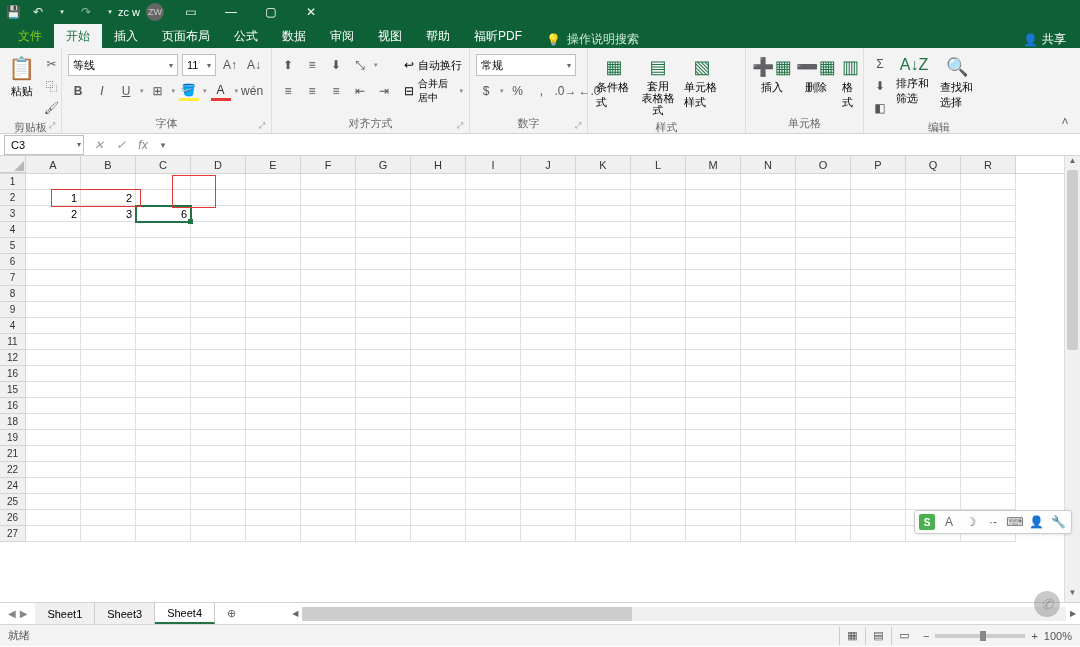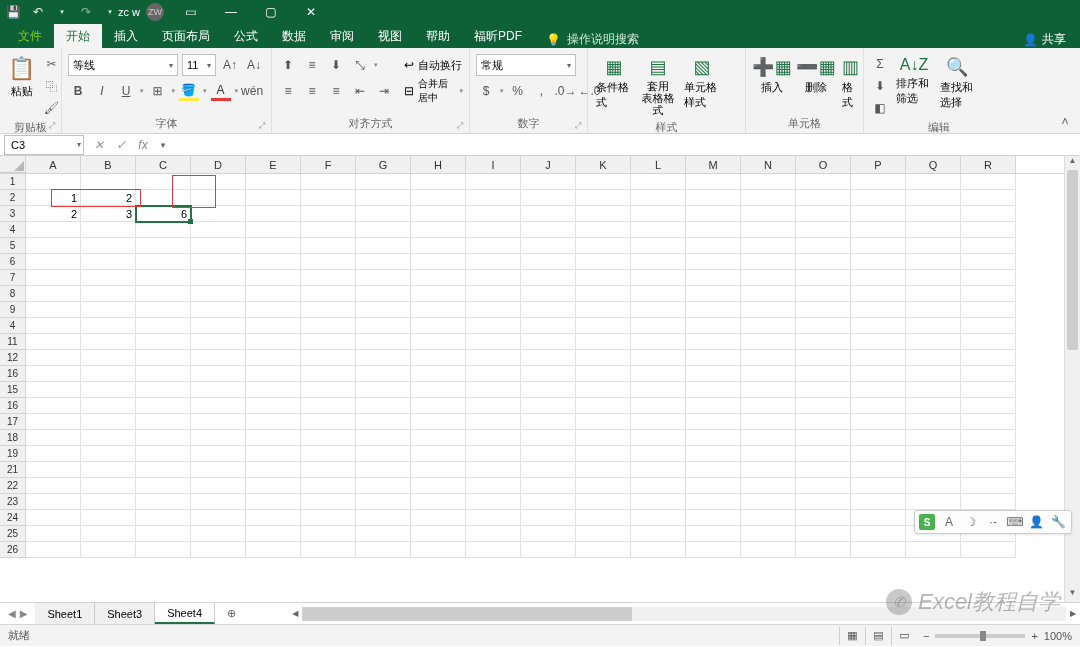--- a/index.html
+++ b/index.html
@@ -640,41 +640,20 @@
         <div class="cell"></div>
         <div class="cell"></div>
         <div class="cell"></div>
         <div class="cell"></div>
         <div class="cell"></div>
         <div class="cell"></div>
         <div class="cell"></div>
         <div class="cell"></div>
       </div>
       <div class="row">
-        <div class="rh">17</div>
-        <div class="cell"></div>
-        <div class="cell"></div>
-        <div class="cell"></div>
-        <div class="cell"></div>
-        <div class="cell"></div>
-        <div class="cell"></div>
-        <div class="cell"></div>
-        <div class="cell"></div>
-        <div class="cell"></div>
-        <div class="cell"></div>
-        <div class="cell"></div>
-        <div class="cell"></div>
-        <div class="cell"></div>
-        <div class="cell"></div>
-        <div class="cell"></div>
-        <div class="cell"></div>
-        <div class="cell"></div>
-        <div class="cell"></div>
-      </div>
-      <div class="row">
         <div class="rh">18</div>
         <div class="cell"></div>
         <div class="cell"></div>
         <div class="cell"></div>
         <div class="cell"></div>
         <div class="cell"></div>
         <div class="cell"></div>
         <div class="cell"></div>
         <div class="cell"></div>
         <div class="cell"></div>
@@ -745,41 +724,20 @@
         <div class="cell"></div>
         <div class="cell"></div>
         <div class="cell"></div>
         <div class="cell"></div>
         <div class="cell"></div>
         <div class="cell"></div>
         <div class="cell"></div>
         <div class="cell"></div>
       </div>
       <div class="row">
-        <div class="rh">23</div>
-        <div class="cell"></div>
-        <div class="cell"></div>
-        <div class="cell"></div>
-        <div class="cell"></div>
-        <div class="cell"></div>
-        <div class="cell"></div>
-        <div class="cell"></div>
-        <div class="cell"></div>
-        <div class="cell"></div>
-        <div class="cell"></div>
-        <div class="cell"></div>
-        <div class="cell"></div>
-        <div class="cell"></div>
-        <div class="cell"></div>
-        <div class="cell"></div>
-        <div class="cell"></div>
-        <div class="cell"></div>
-        <div class="cell"></div>
-      </div>
-      <div class="row">
         <div class="rh">24</div>
         <div class="cell"></div>
         <div class="cell"></div>
         <div class="cell"></div>
         <div class="cell"></div>
         <div class="cell"></div>
         <div class="cell"></div>
         <div class="cell"></div>
         <div class="cell"></div>
         <div class="cell"></div>
@@ -809,20 +767,41 @@
         <div class="cell"></div>
         <div class="cell"></div>
         <div class="cell"></div>
         <div class="cell"></div>
         <div class="cell"></div>
         <div class="cell"></div>
         <div class="cell"></div>
       </div>
       <div class="row">
         <div class="rh">26</div>
+        <div class="cell"></div>
+        <div class="cell"></div>
+        <div class="cell"></div>
+        <div class="cell"></div>
+        <div class="cell"></div>
+        <div class="cell"></div>
+        <div class="cell"></div>
+        <div class="cell"></div>
+        <div class="cell"></div>
+        <div class="cell"></div>
+        <div class="cell"></div>
+        <div class="cell"></div>
+        <div class="cell"></div>
+        <div class="cell"></div>
+        <div class="cell"></div>
+        <div class="cell"></div>
+        <div class="cell"></div>
+        <div class="cell"></div>
+      </div>
+      <div class="row">
+        <div class="rh">27</div>
         <div class="cell"></div>
         <div class="cell"></div>
         <div class="cell"></div>
         <div class="cell"></div>
         <div class="cell"></div>
         <div class="cell"></div>
         <div class="cell"></div>
         <div class="cell"></div>
         <div class="cell"></div>
         <div class="cell"></div>
@@ -885,14 +864,13 @@
   <span class="fi">A</span>
   <span class="fi">☽</span>
   <span class="fi">·-</span>
   <span class="fi">⌨</span>
   <span class="fi">👤</span>
   <span class="fi">🔧</span>
 </div>
 
 <div class="watermark">
   <span class="wm-ic">✆</span>
-  <span>Excel教程自学</span>
 </div>
 
 </body></html>

